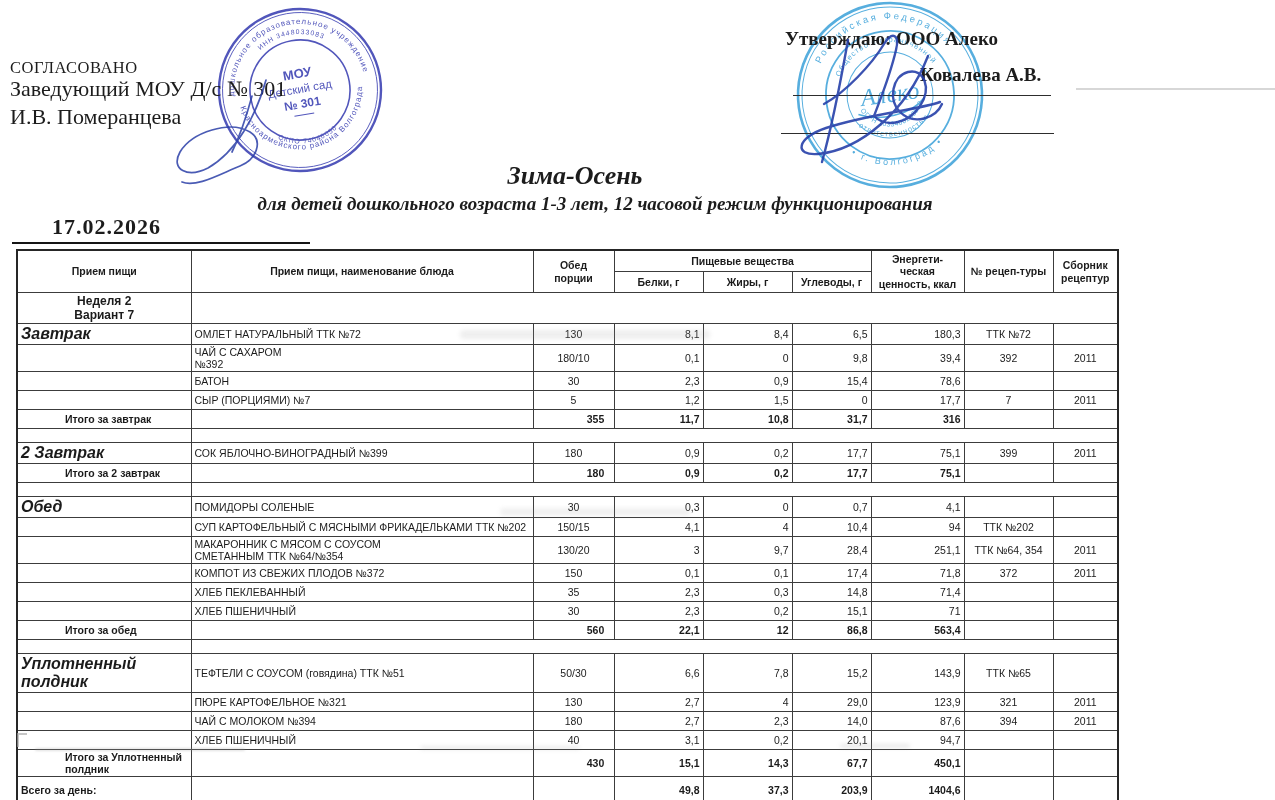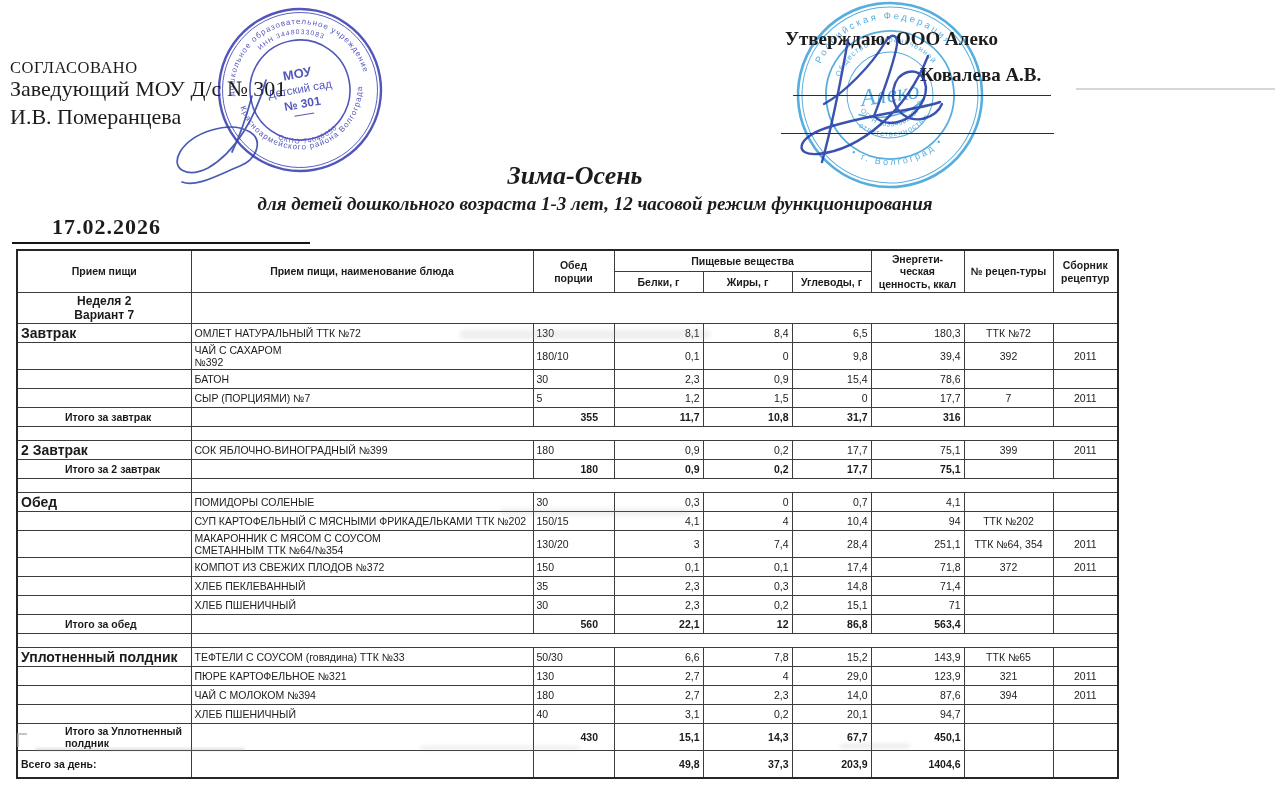--- a/index.html
+++ b/index.html
@@ -24,24 +24,24 @@
   .date-underline{left:12px;top:242px;width:298px;border-top:2.5px solid #151515;height:0;}
   
   .menu-table{position:absolute;left:16px;top:249px;z-index:2;border-collapse:collapse;table-layout:fixed;
               width:1101px;font-family:"Liberation Sans",sans-serif;font-size:10.5px;color:#1b1b1b;}
   .menu-table{border:2px solid #262626;}
   .menu-table th,.menu-table td{border:1px solid #3c3c3c;white-space:pre-line;overflow:hidden;
               padding:1px 3px;vertical-align:middle;}
   .menu-table th{font-weight:bold;font-size:10.5px;text-align:center;line-height:1.2;height:18px;}
   .h-group{height:15px;}
   .c-meal{text-align:left;padding-left:4px;}
-  .section{font-weight:bold;font-size:14px;}
+  .section{font-weight:bold;font-size:16px;font-style:italic;}
   .tot{font-weight:bold;}
   .c-dish{text-align:left;}
-  .c-mass{text-align:left;}
+  .c-mass{text-align:center;}
   .c-num{text-align:right;padding-right:6px;}
   .c-rec{text-align:center;}
   .week-cell{font-weight:bold;font-size:12px;text-align:center;}
   .sep-cell{height:11px;}
   .row-item td{height:16px;}
   .row-total td{height:16px;padding-left:47px;}
   .row-grand td{height:24px;}
   .row-week td{height:26px;}
   
   #stamps-svg{position:absolute;left:0;top:0;z-index:1;}
@@ -280,21 +280,21 @@
           <td class="c-num">94</td>
           <td class="c-rec">ТТК №202</td>
           <td class="c-rec"></td>
         </tr>
         <tr class="row-item">
           <td class="c-meal"></td>
           <td class="c-dish">МАКАРОННИК С МЯСОМ С СОУСОМ
 СМЕТАННЫМ ТТК №64/№354</td>
           <td class="c-mass">130/20</td>
           <td class="c-num">3</td>
-          <td class="c-num">7,4</td>
+          <td class="c-num">9,7</td>
           <td class="c-num">28,4</td>
           <td class="c-num">251,1</td>
           <td class="c-rec">ТТК №64, 354</td>
           <td class="c-rec">2011</td>
         </tr>
         <tr class="row-item">
           <td class="c-meal"></td>
           <td class="c-dish">КОМПОТ ИЗ СВЕЖИХ ПЛОДОВ №372</td>
           <td class="c-mass">150</td>
           <td class="c-num">0,1</td>
@@ -336,21 +336,21 @@
           <td class="c-num tot">563,4</td>
           <td class="c-rec"></td>
           <td class="c-rec"></td>
         </tr>
         <tr class="row-separator">
           <td class="c-meal sep-cell"></td>
           <td class="sep-cell" colspan="8"></td>
         </tr>
         <tr class="row-item">
           <td class="c-meal section">Уплотненный полдник</td>
-          <td class="c-dish">ТЕФТЕЛИ С СОУСОМ (говядина) ТТК №33</td>
+          <td class="c-dish">ТЕФТЕЛИ С СОУСОМ (говядина) ТТК №51</td>
           <td class="c-mass">50/30</td>
           <td class="c-num">6,6</td>
           <td class="c-num">7,8</td>
           <td class="c-num">15,2</td>
           <td class="c-num">143,9</td>
           <td class="c-rec">ТТК №65</td>
           <td class="c-rec"></td>
         </tr>
         <tr class="row-item">
           <td class="c-meal"></td>

